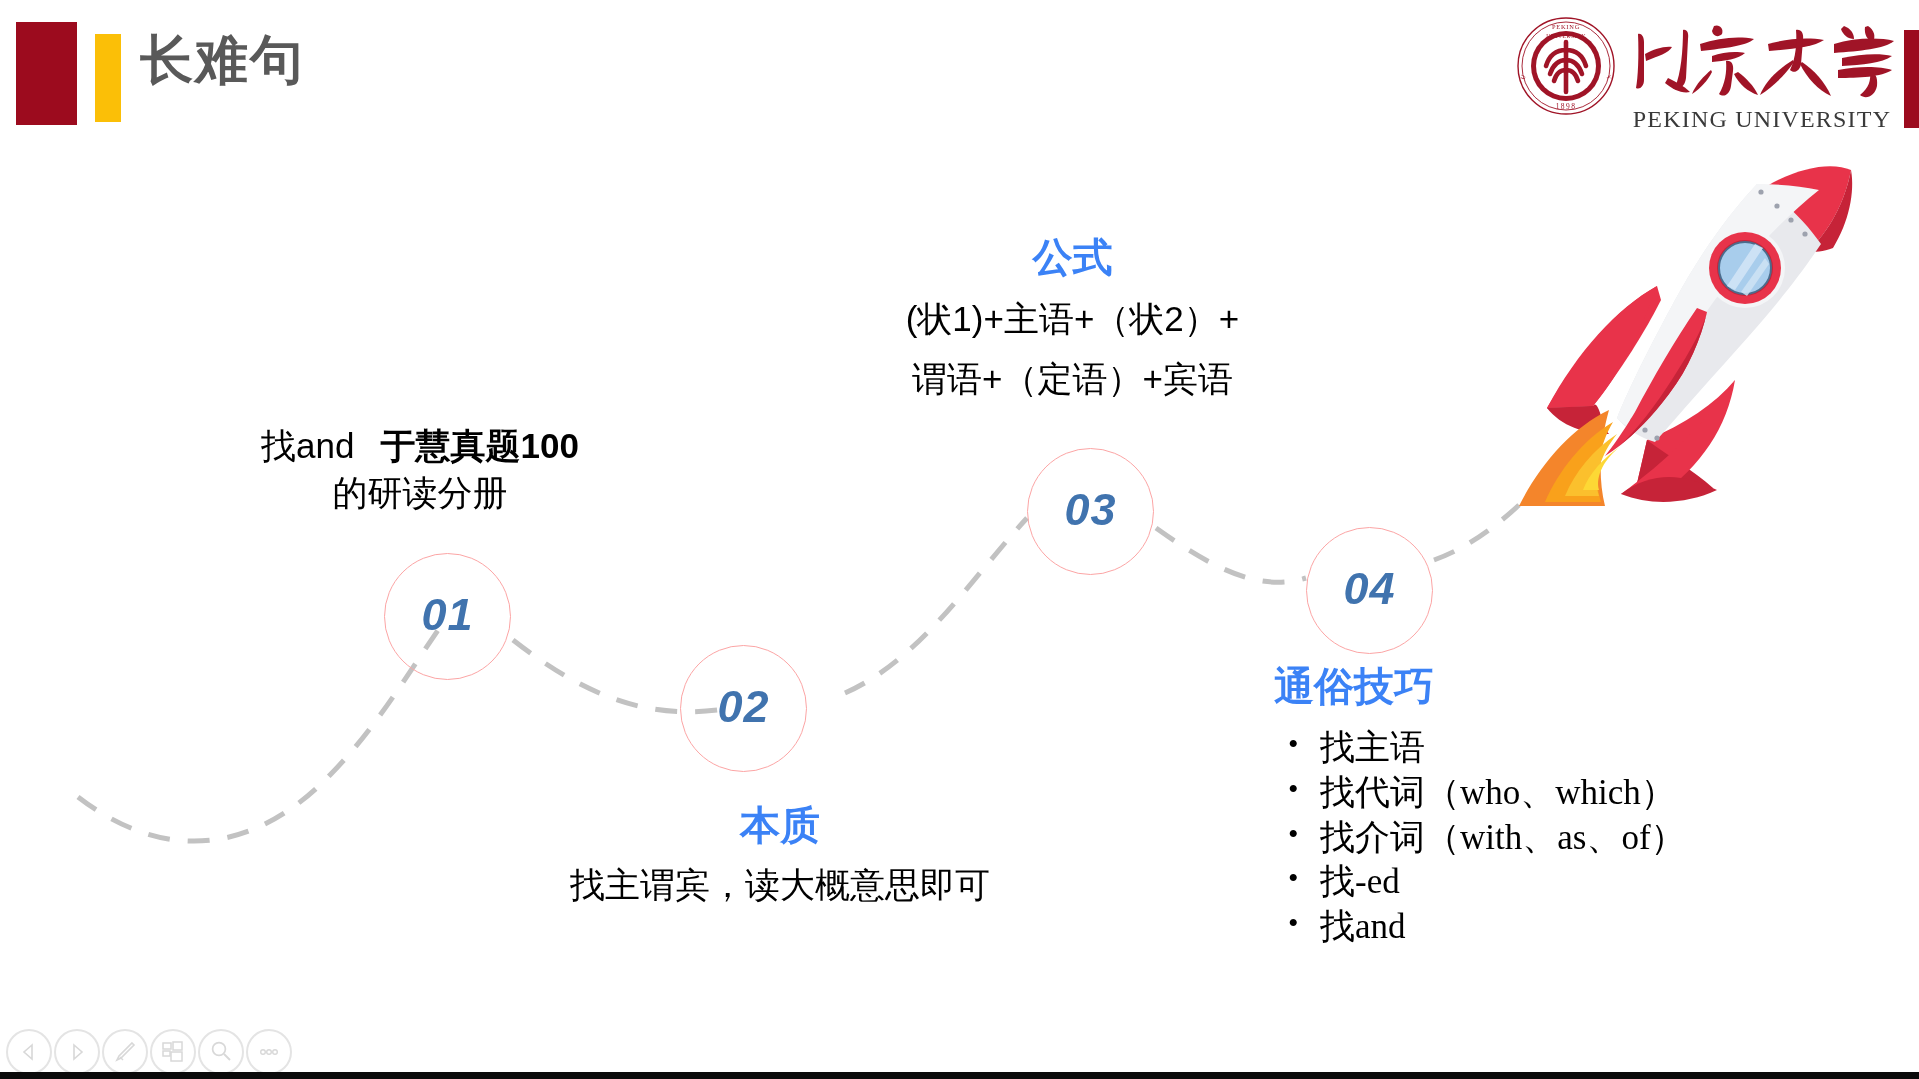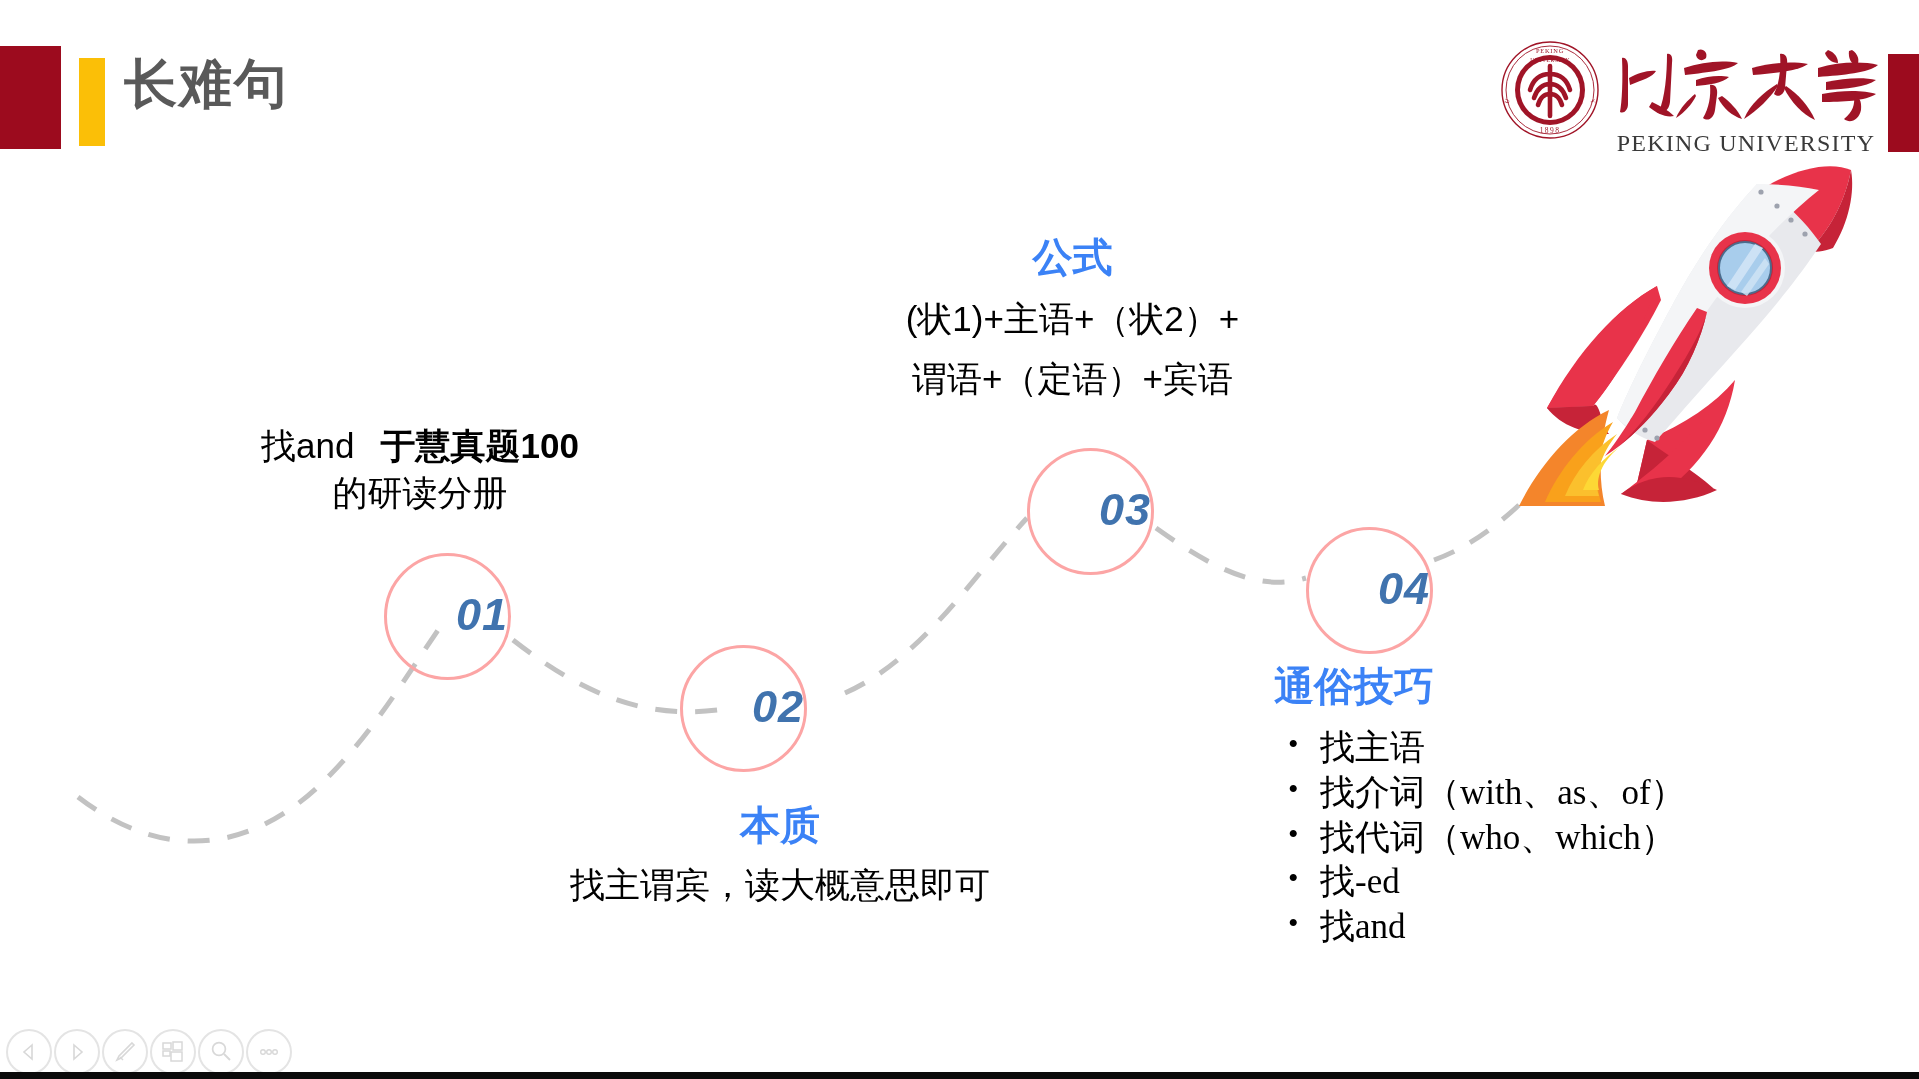--- a/index.html
+++ b/index.html
@@ -7,22 +7,22 @@
     background: #ffffff;
   }
   body {
     width: 1919px; height: 1079px;
     position: relative; overflow: hidden;
     font-family: "Liberation Sans", sans-serif;
   }
 
   
   #header-bar {
-    position: absolute; left: 0; top: 0;
-    width: 1877px; height: 145px; margin-top: 24px;
+    position: absolute; left: 16px; top: 0;
+    width: 1877px; height: 145px;
   }
   #header-red-block {
     position: absolute; left: 0; top: 22px;
     width: 61px; height: 103px;
     background: #9C0B1E;
   }
   #header-right-red-block {
     position: absolute; left: 1888px; top: 30px;
     width: 31px; height: 98px;
     background: #9C0B1E;
@@ -60,24 +60,24 @@
   }
 
   
   #journey-svg {
     position: absolute; left: 0; top: 0;
     width: 1919px; height: 1079px;
     pointer-events: none;
   }
   .node-circle {
     position: absolute;
-    border: 3px solid #fca5a5;
+    border: 1px solid #fca5a5;
     border-radius: 50%;
     box-sizing: border-box;
-    display: flex; align-items: center; justify-content: flex-end;
+    display: flex; align-items: center; justify-content: center;
     background: transparent;
   }
   .node-label {
     font-size: 45px; font-weight: bold; font-style: italic;
     color: #4073AE; letter-spacing: 1px;
     transform: translateY(-2px);
   }
   #node-1 { left: 384px; top: 553px; width: 127px; height: 127px; }
   #node-2 { left: 680px; top: 645px; width: 127px; height: 127px; }
   #node-3 { left: 1027px; top: 448px; width: 127px; height: 127px; }
@@ -255,22 +255,22 @@
 <div id="step3-block">
   <div class="block-title">公式</div>
   <div class="block-body">(状1)+主语+（状2）+</div>
   <div class="block-body">谓语+（定语）+宾语</div>
 </div>
 
 <div id="step4-block">
   <div class="block-title">通俗技巧</div>
   <ul class="bullet-list">
     <li>找主语</li>
+    <li>找代词（who、which）</li>
     <li>找介词（with、as、of）</li>
-    <li>找代词（who、which）</li>
     <li>找-ed</li>
     <li>找and</li>
   </ul>
 </div>
 
 <svg id="rocket-illustration" width="400" height="370" viewBox="0 0 400 370">
   <g transform="rotate(0)">
 
     <path d="M168 146 C128 168 88 212 58 268 L104 266 C132 230 156 192 172 160 Z" fill="#E8334A"></path>
     <path d="M58 268 C76 282 96 290 116 292 C112 274 108 260 104 266 Z" fill="#C62338"></path>

